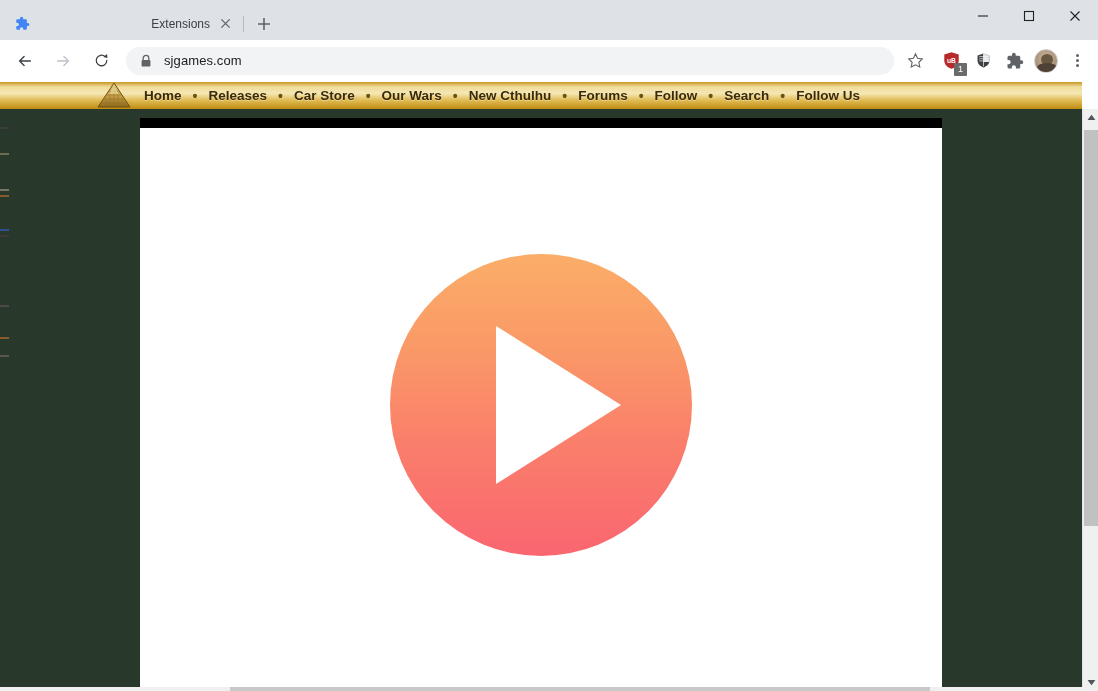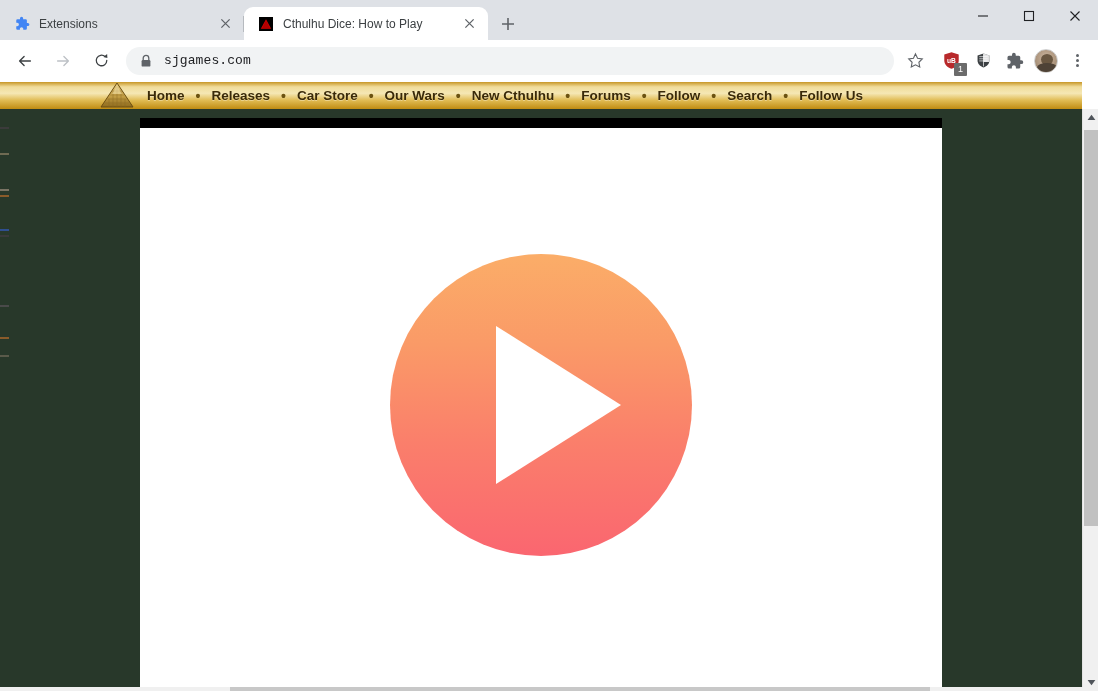--- a/index.html
+++ b/index.html
@@ -34,20 +34,21 @@
     background: #b6babf;
   }
   .tab-favicon {
     width: 16px; height: 16px; flex: 0 0 16px; margin-right: 9px;
     display: flex; align-items: center; justify-content: center;
   }
   .tab-title {
     flex: 1 1 auto; white-space: nowrap; overflow: hidden;
     text-overflow: ellipsis; font-size: 12px; line-height: 16px;
     color: #3c4043;
+    text-align: right;
   }
   .tab-close {
     width: 18px; height: 18px; flex: 0 0 18px; margin-left: 6px;
     display: flex; align-items: center; justify-content: center;
     border-radius: 50%;
   }
   .newtab {
     width: 28px; height: 28px; margin-left: 6px; margin-bottom: 2px;
     display: flex; align-items: center; justify-content: center;
     border-radius: 50%;
@@ -71,21 +72,21 @@
     display: flex; align-items: center; justify-content: center;
     border-radius: 50%;
   }
   .navbtn:first-child { margin-left: 10px; }
   .omnibox {
     flex: 1 1 auto; height: 28px; margin: 0 8px 0 10px;
     background: #f1f3f4; border-radius: 14px;
     display: flex; align-items: center; padding: 0 12px;
   }
   .omnibox .lock { width: 16px; flex: 0 0 16px; margin-right: 10px; display:flex; align-items:center; justify-content:center;}
-  .omnibox .urltext { font-size: 13px; color: #202124; letter-spacing: .1px; font-family: Liberation Mono, monospace; }
+  .omnibox .urltext { font-size: 13px; color: #202124; letter-spacing: .1px; }
   .tb-icon {
     width: 26px; height: 26px; margin-right: 6px; position: relative;
     display: flex; align-items: center; justify-content: center;
   }
   .tb-icon.star { margin-right: 10px; }
   .ublock-badge {
     position: absolute; right: -3px; bottom: -2px;
     min-width: 13px; height: 13px; padding: 0 2px;
     background: #6b6b6b; color: #fff; font-size: 9px; line-height: 13px;
     text-align: center; border-radius: 1px; font-family: "Liberation Sans", sans-serif;
@@ -109,21 +110,21 @@
   .kebab { width: 26px; height: 26px; margin-right: 8px; display:flex; flex-direction:column; align-items:center; justify-content:center; gap:2px; }
   .kebab i { display:block; width:3px; height:3px; border-radius:50%; background:#5f6368; }
 
   
   .sitenav {
     position: absolute; left: 0; top: 82px; width: 1082px; height: 27px;
     background: linear-gradient(to bottom, #c79626 0%, #f0dc9a 18%, #f5e7b4 42%, #e0bb53 68%, #c08c12 100%);
     display: flex; align-items: center;
     overflow: hidden;
   }
-  .sitenav-inner { display: flex; align-items: center; padding-left: 76px; margin-left: 23px; }
+  .sitenav-inner { display: flex; align-items: center; padding-left: 96px; }
   .pyramid {
     width: 36px; height: 27px; flex: 0 0 36px; margin-right: 12px;
     position: relative;
   }
   .navlink {
     font-size: 13.5px; font-weight: bold; color: #3a2a08;
     font-family: "Liberation Sans", sans-serif;
     white-space: nowrap; text-shadow: 0 1px 0 rgba(255,255,255,.35);
   }
   .navdot {
@@ -218,35 +219,20 @@
         </span>
         <span class="tab-title">Extensions</span>
         <span class="tab-close">
           <svg width="11" height="11" viewBox="0 0 12 12">
             <path stroke="#5f6368" stroke-width="1.4" d="M1.5 1.5 L10.5 10.5 M10.5 1.5 L1.5 10.5"></path>
           </svg>
         </span>
         <span class="tab-sep"></span>
       </div>
 
-      <div class="tab active">
-        <span class="tab-favicon">
-          <svg width="14" height="14" viewBox="0 0 14 14">
-            <rect x="0" y="0" width="14" height="14" fill="#000000"></rect>
-            <polygon points="7,2.2 12.2,11.8 1.8,11.8" fill="#d40000"></polygon>
-            <polygon points="7,3.6 11,11.2 3,11.2" fill="#b00000"></polygon>
-          </svg>
-        </span>
-        <span class="tab-title">Cthulhu Dice: How to Play</span>
-        <span class="tab-close">
-          <svg width="11" height="11" viewBox="0 0 12 12">
-            <path stroke="#5f6368" stroke-width="1.4" d="M1.5 1.5 L10.5 10.5 M10.5 1.5 L1.5 10.5"></path>
-          </svg>
-        </span>
-      </div>
 
       <div class="newtab">
         <svg width="14" height="14" viewBox="0 0 14 14">
           <path stroke="#5f6368" stroke-width="1.6" d="M7 1 L7 13 M1 7 L13 7"></path>
         </svg>
       </div>
     </div>
 
     <div class="winbtns">
       <div class="winbtn">

